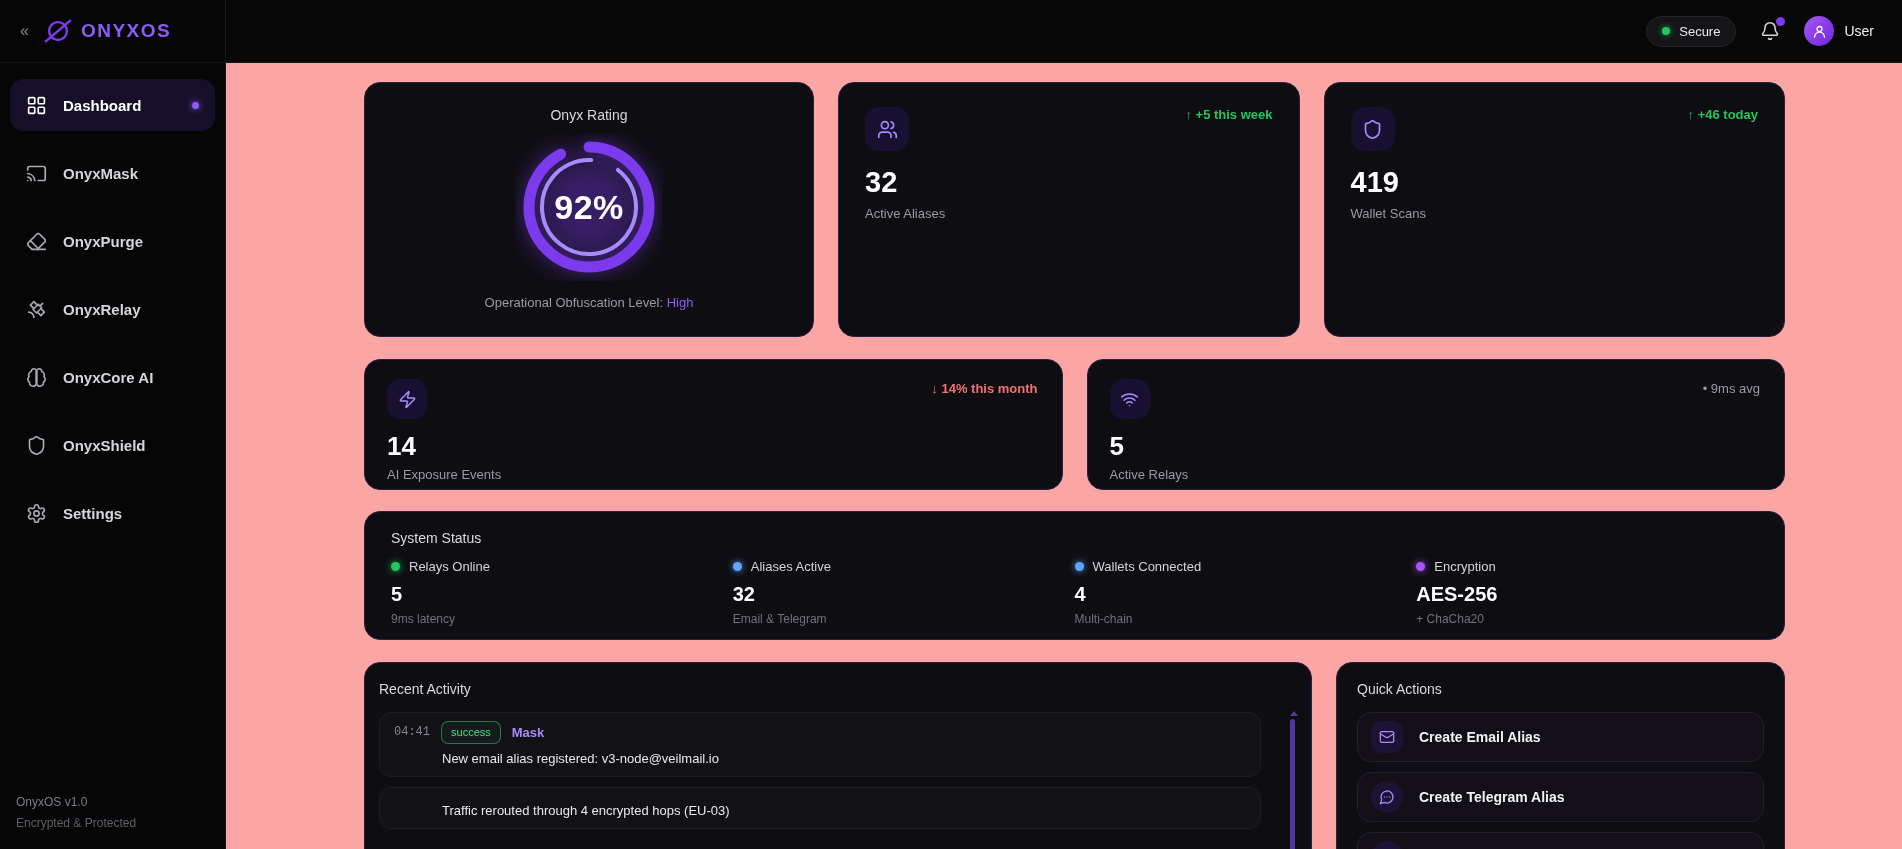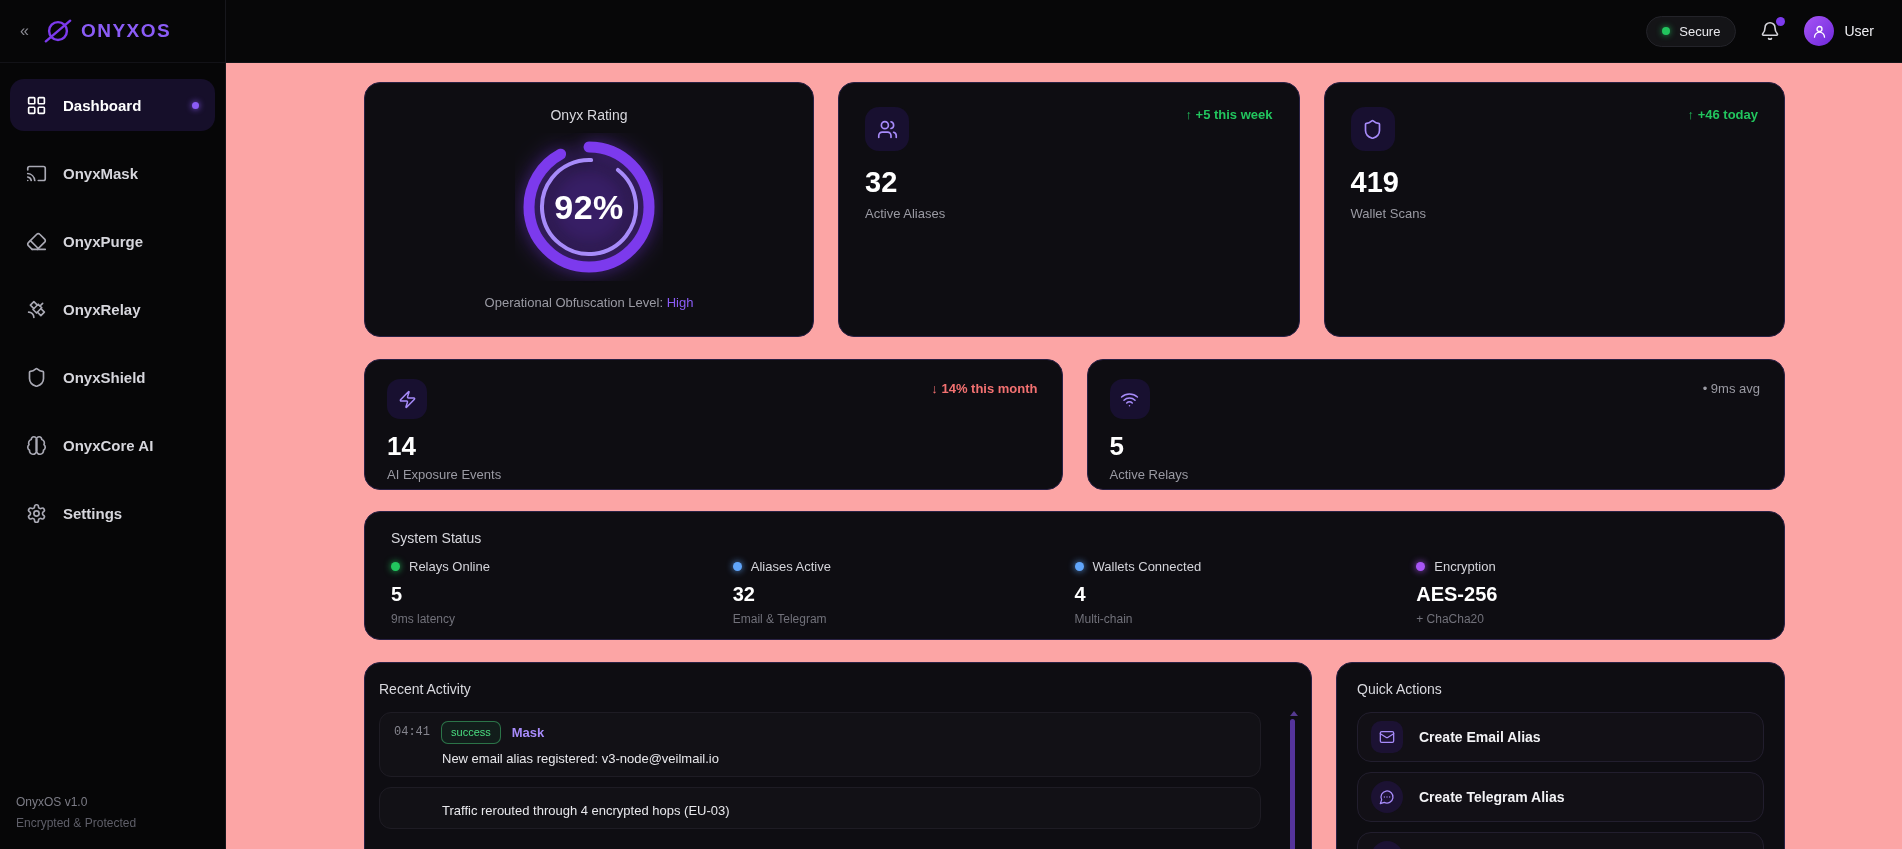--- a/index.html
+++ b/index.html
@@ -160,31 +160,31 @@
             <path d="M13 7 9 3 5 7l4 4"></path>
             <path d="m17 11 4 4-4 4-4-4"></path>
             <path d="m8 12 4 4 6-6-4-4Z"></path>
             <path d="m16 8 3-3"></path>
             <path d="M9 21a6 6 0 0 0-6-6"></path>
           </svg>
         <span>OnyxRelay</span>
       </div>
       <div class="nav-item">
         <svg viewBox="0 0 24 24" fill="none" stroke="currentColor" stroke-width="1.9" stroke-linecap="round" stroke-linejoin="round">
-            <path d="M20 13c0 5-3.5 7.5-7.66 8.95a1 1 0 0 1-.67-.01C7.5 20.5 4 18 4 13V6a1 1 0 0 1 1-1c2 0 4.5-1.2 6.24-2.72a1 1 0 0 1 1.52 0C14.51 3.81 17 5 19 5a1 1 0 0 1 1 1z"></path>
-          </svg>
-        <span>OnyxShield</span>
-      </div>
-      <div class="nav-item">
-        <svg viewBox="0 0 24 24" fill="none" stroke="currentColor" stroke-width="1.9" stroke-linecap="round" stroke-linejoin="round">
             <path d="M12 5a3 3 0 1 0-5.997.125 4 4 0 0 0-2.526 5.77 4 4 0 0 0 .556 6.588A4 4 0 1 0 12 18Z"></path>
             <path d="M12 5a3 3 0 1 1 5.997.125 4 4 0 0 1 2.526 5.77 4 4 0 0 1-.556 6.588A4 4 0 1 1 12 18Z"></path>
             <path d="M12 5v13"></path>
           </svg>
         <span>OnyxCore AI</span>
+      </div>
+      <div class="nav-item">
+        <svg viewBox="0 0 24 24" fill="none" stroke="currentColor" stroke-width="1.9" stroke-linecap="round" stroke-linejoin="round">
+            <path d="M20 13c0 5-3.5 7.5-7.66 8.95a1 1 0 0 1-.67-.01C7.5 20.5 4 18 4 13V6a1 1 0 0 1 1-1c2 0 4.5-1.2 6.24-2.72a1 1 0 0 1 1.52 0C14.51 3.81 17 5 19 5a1 1 0 0 1 1 1z"></path>
+          </svg>
+        <span>OnyxShield</span>
       </div>
       <div class="nav-item">
         <svg viewBox="0 0 24 24" fill="none" stroke="currentColor" stroke-width="1.9" stroke-linecap="round" stroke-linejoin="round">
             <path d="M12.22 2h-.44a2 2 0 0 0-2 2v.18a2 2 0 0 1-1 1.73l-.43.25a2 2 0 0 1-2 0l-.15-.08a2 2 0 0 0-2.73.73l-.22.38a2 2 0 0 0 .73 2.73l.15.1a2 2 0 0 1 1 1.72v.51a2 2 0 0 1-1 1.74l-.15.09a2 2 0 0 0-.73 2.73l.22.38a2 2 0 0 0 2.73.73l.15-.08a2 2 0 0 1 2 0l.43.25a2 2 0 0 1 1 1.73V20a2 2 0 0 0 2 2h.44a2 2 0 0 0 2-2v-.18a2 2 0 0 1 1-1.73l.43-.25a2 2 0 0 1 2 0l.15.08a2 2 0 0 0 2.73-.73l.22-.39a2 2 0 0 0-.73-2.73l-.15-.08a2 2 0 0 1-1-1.74v-.5a2 2 0 0 1 1-1.74l.15-.09a2 2 0 0 0 .73-2.73l-.22-.38a2 2 0 0 0-2.73-.73l-.15.08a2 2 0 0 1-2 0l-.43-.25a2 2 0 0 1-1-1.73V4a2 2 0 0 0-2-2z"></path>
             <circle cx="12" cy="12" r="3"></circle>
           </svg>
         <span>Settings</span>
       </div>
     </nav>
 

